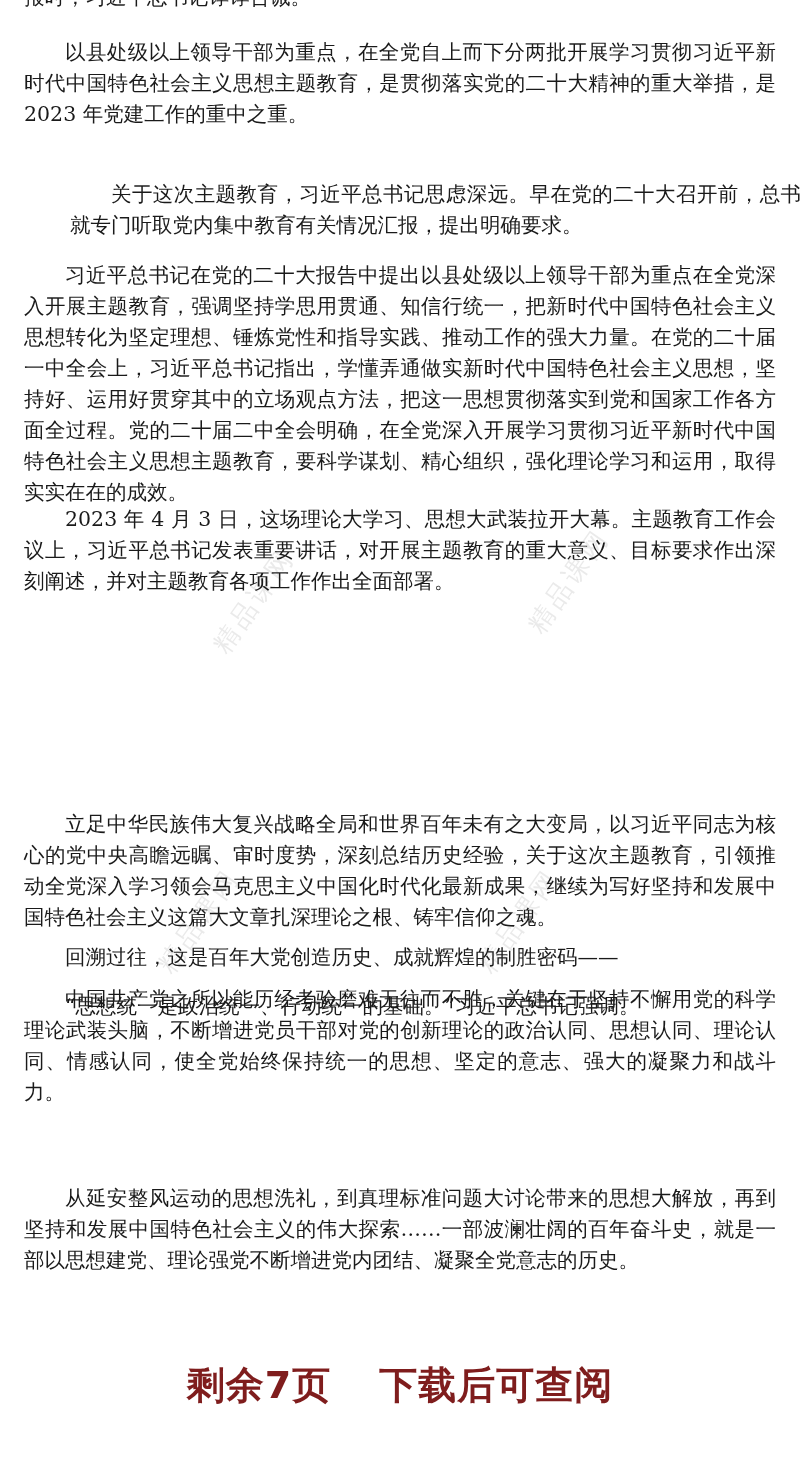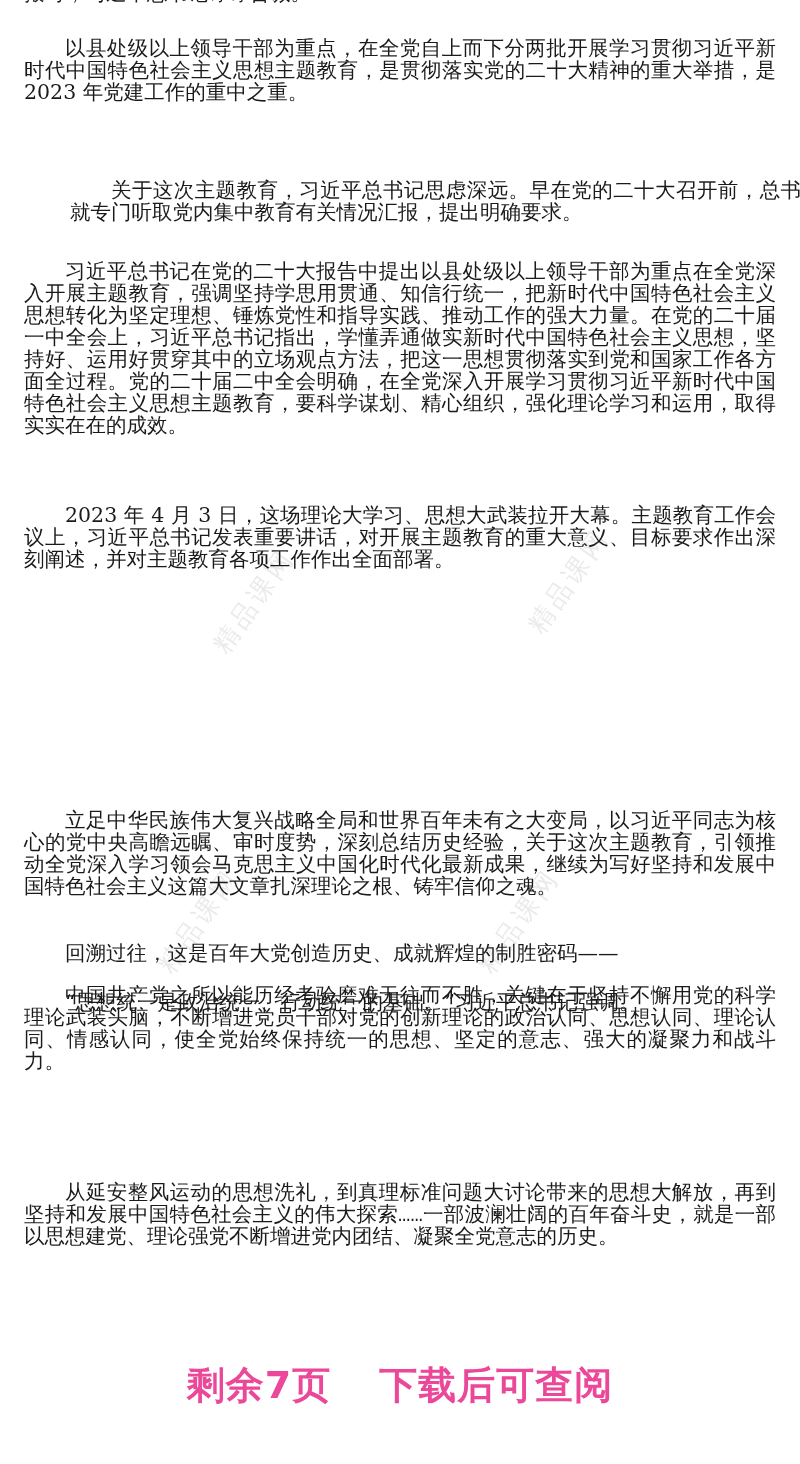--- a/index.html
+++ b/index.html
@@ -20,21 +20,21 @@
       left: 0;
       top: 0;
       width: 800px;
       height: 1464px;
     }
     .para {
       position: absolute;
       left: 24px;
       width: 752px;
       font-size: 20.5px;
-      line-height: 22px;
+      line-height: 31px;
       text-align: justify;
       text-indent: 41px;
       letter-spacing: 0px;
       margin: 0;
     }
     .para.noindent { text-indent: 0; }
     .para.cut {
       top: -18px;
     }
     .watermark {
@@ -50,21 +50,21 @@
     }
     .remaining {
       position: absolute;
       left: 0;
       top: 1360px;
       width: 800px;
       text-align: center;
       font-family: "DejaVu Sans", "Liberation Sans", sans-serif;
       font-weight: bold;
       font-size: 38px;
-      color: #ec4899;
+      color: #7f1d1d;
       letter-spacing: 1px;
       cursor: pointer;
     }
     .remaining .gap { display: inline-block; width: 48px; }
   </style>
 </head>
 <body>
 
 <div class="page">
 
@@ -86,19 +86,19 @@
 
 
   <p class="para" style="top:809px;">立足中华民族伟大复兴战略全局和世界百年未有之大变局，以习近平同志为核心的党中央高瞻远瞩、审时度势，深刻总结历史经验，关于这次主题教育，引领推动全党深入学习领会马克思主义中国化时代化最新成果，继续为写好坚持和发展中国特色社会主义这篇大文章扎深理论之根、铸牢信仰之魂。</p>
 
   <p class="para" style="top:942px;">回溯过往，这是百年大党创造历史、成就辉煌的制胜密码——</p>
 
   <p class="para" style="top:991px;">“思想统一是政治统一、行动统一的基础。”习近平总书记强调。</p>
 
   <p class="para" style="top:984px;">中国共产党之所以能历经考验磨难无往而不胜，关键在于坚持不懈用党的科学理论武装头脑，不断增进党员干部对党的创新理论的政治认同、思想认同、理论认同、情感认同，使全党始终保持统一的思想、坚定的意志、强大的凝聚力和战斗力。</p>
 
-  <p class="para" style="top:1183px;font-family:Liberation Mono, monospace;">从延安整风运动的思想洗礼，到真理标准问题大讨论带来的思想大解放，再到坚持和发展中国特色社会主义的伟大探索……一部波澜壮阔的百年奋斗史，就是一部以思想建党、理论强党不断增进党内团结、凝聚全党意志的历史。</p>
+  <p class="para" style="top:1183px;">从延安整风运动的思想洗礼，到真理标准问题大讨论带来的思想大解放，再到坚持和发展中国特色社会主义的伟大探索……一部波澜壮阔的百年奋斗史，就是一部以思想建党、理论强党不断增进党内团结、凝聚全党意志的历史。</p>
 
   <div class="remaining">
     <span>剩余7页</span><span class="gap"></span><span>下载后可查阅</span>
   </div>
 
 </div>
 
 </body></html>

